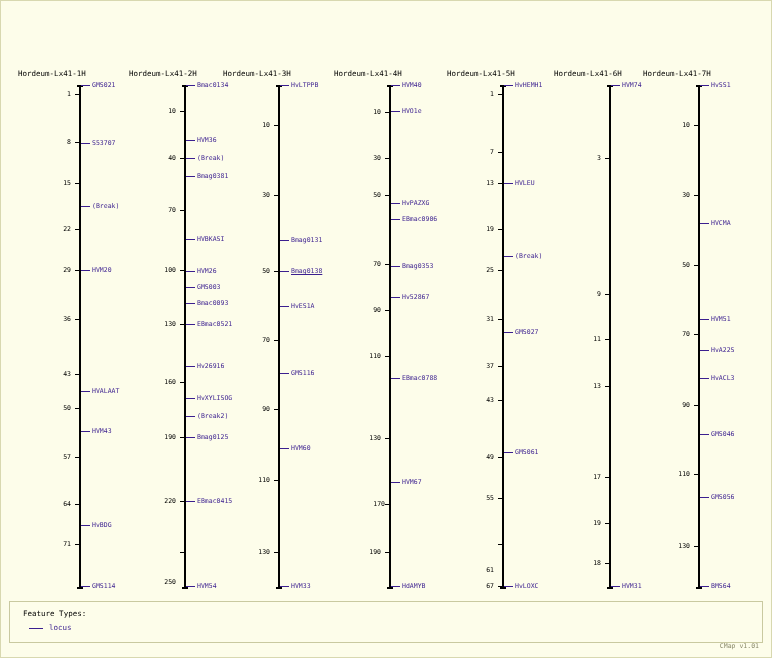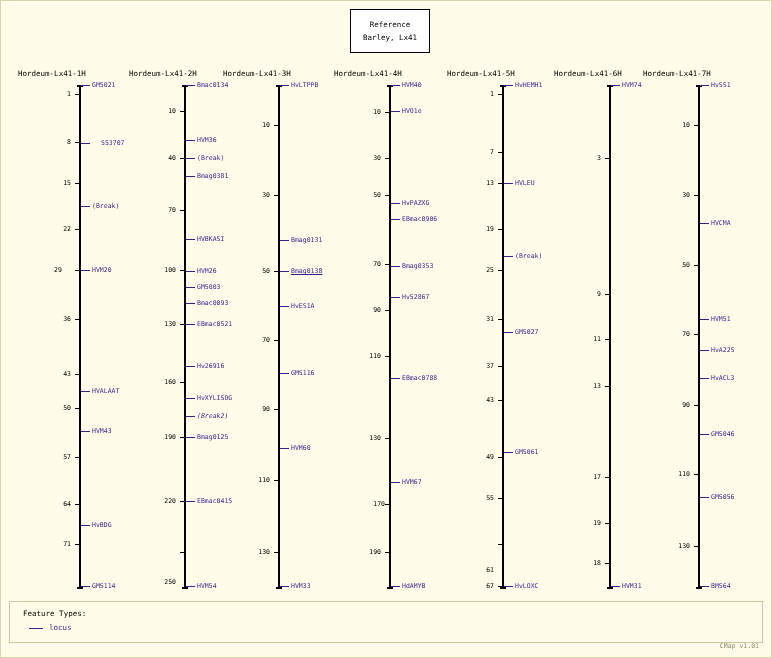--- a/index.html
+++ b/index.html
@@ -46,59 +46,55 @@
   .legend-title{position:absolute;left:22px;top:608px;font-size:7.5px;color:#000;}
   .legend-dash{position:absolute;left:28px;top:627px;width:14px;height:1px;background:#3b1f8f;}
   .legend-item{position:absolute;left:48px;top:622px;font-size:7.5px;color:#3b1f8f;}
   .credit{position:absolute;right:12px;top:641px;font-size:6.5px;color:#8a8a6a;}
 </style>
 </head>
 <body>
 
 <div id="root">
 
-  <div class="ref-box">
-    <div>Reference</div>
-    <div>Barley, Lx41</div>
-  </div>
 
   <div id="maps-container">
       <div class="map-title" style="left: 17px;">Hordeum-Lx41-1H</div>
       <div class="axis" style="left: 78px; top: 84px; height: 502px;"></div>
       <div class="axis-cap" style="left: 76px; top: 84px;"></div>
       <div class="axis-cap" style="left: 76px; top: 586px;"></div>
       <div class="tick" style="left: 74px; top: 93px;"></div>
       <div class="tick-label" style="left: 44px; top: 89px; width: 26px;">1</div>
       <div class="tick" style="left: 74px; top: 141px;"></div>
       <div class="tick-label" style="left: 44px; top: 137px; width: 26px;">8</div>
       <div class="tick" style="left: 74px; top: 182px;"></div>
       <div class="tick-label" style="left: 44px; top: 178px; width: 26px;">15</div>
       <div class="tick" style="left: 74px; top: 228px;"></div>
       <div class="tick-label" style="left: 44px; top: 224px; width: 26px;">22</div>
       <div class="tick" style="left: 74px; top: 269px;"></div>
-      <div class="tick-label" style="left: 44px; top: 265px; width: 26px; text-align: center;">29</div>
+      <div class="tick-label" style="left: 44px; top: 265px; width: 26px;">29</div>
       <div class="tick" style="left: 74px; top: 318px;"></div>
       <div class="tick-label" style="left: 44px; top: 314px; width: 26px;">36</div>
       <div class="tick" style="left: 74px; top: 373px;"></div>
       <div class="tick-label" style="left: 44px; top: 369px; width: 26px;">43</div>
       <div class="tick" style="left: 74px; top: 407px;"></div>
       <div class="tick-label" style="left: 44px; top: 403px; width: 26px;">50</div>
       <div class="tick" style="left: 74px; top: 456px;"></div>
       <div class="tick-label" style="left: 44px; top: 452px; width: 26px;">57</div>
       <div class="tick" style="left: 74px; top: 503px;"></div>
       <div class="tick-label" style="left: 44px; top: 499px; width: 26px;">64</div>
       <div class="tick" style="left: 74px; top: 543px;"></div>
       <div class="tick-label" style="left: 44px; top: 539px; width: 26px;">71</div>
       <div class="feature">
         <div class="dash" style="left: 80px; top: 84px;"></div>
         <div class="flabel" style="left: 91px; top: 80px;">GMS021</div>
       </div>
       <div class="feature">
         <div class="dash" style="left: 80px; top: 142px;"></div>
-        <div class="flabel" style="left: 100px; top: 138px;">S53707</div>
+        <div class="flabel" style="left: 91px; top: 138px;">S53707</div>
       </div>
       <div class="feature">
         <div class="dash" style="left: 80px; top: 205px;"></div>
         <div class="flabel" style="left: 91px; top: 201px;">(Break)</div>
       </div>
       <div class="feature">
         <div class="dash" style="left: 80px; top: 269px;"></div>
         <div class="flabel" style="left: 91px; top: 265px;">HVM20</div>
       </div>
       <div class="feature">
@@ -178,21 +174,21 @@
       <div class="feature">
         <div class="dash" style="left: 185px; top: 365px;"></div>
         <div class="flabel" style="left: 196px; top: 361px;">Hv26916</div>
       </div>
       <div class="feature">
         <div class="dash" style="left: 185px; top: 397px;"></div>
         <div class="flabel" style="left: 196px; top: 393px;">HvXYLISOG</div>
       </div>
       <div class="feature">
         <div class="dash" style="left: 185px; top: 415px;"></div>
-        <div class="flabel" style="left: 196px; top: 411px; font-style: italic;">(Break2)</div>
+        <div class="flabel" style="left: 196px; top: 411px;">(Break2)</div>
       </div>
       <div class="feature">
         <div class="dash" style="left: 185px; top: 436px;"></div>
         <div class="flabel" style="left: 196px; top: 432px;">Bmag0125</div>
       </div>
       <div class="feature">
         <div class="dash" style="left: 185px; top: 500px;"></div>
         <div class="flabel" style="left: 196px; top: 496px;">EBmac0415</div>
       </div>
       <div class="feature">

